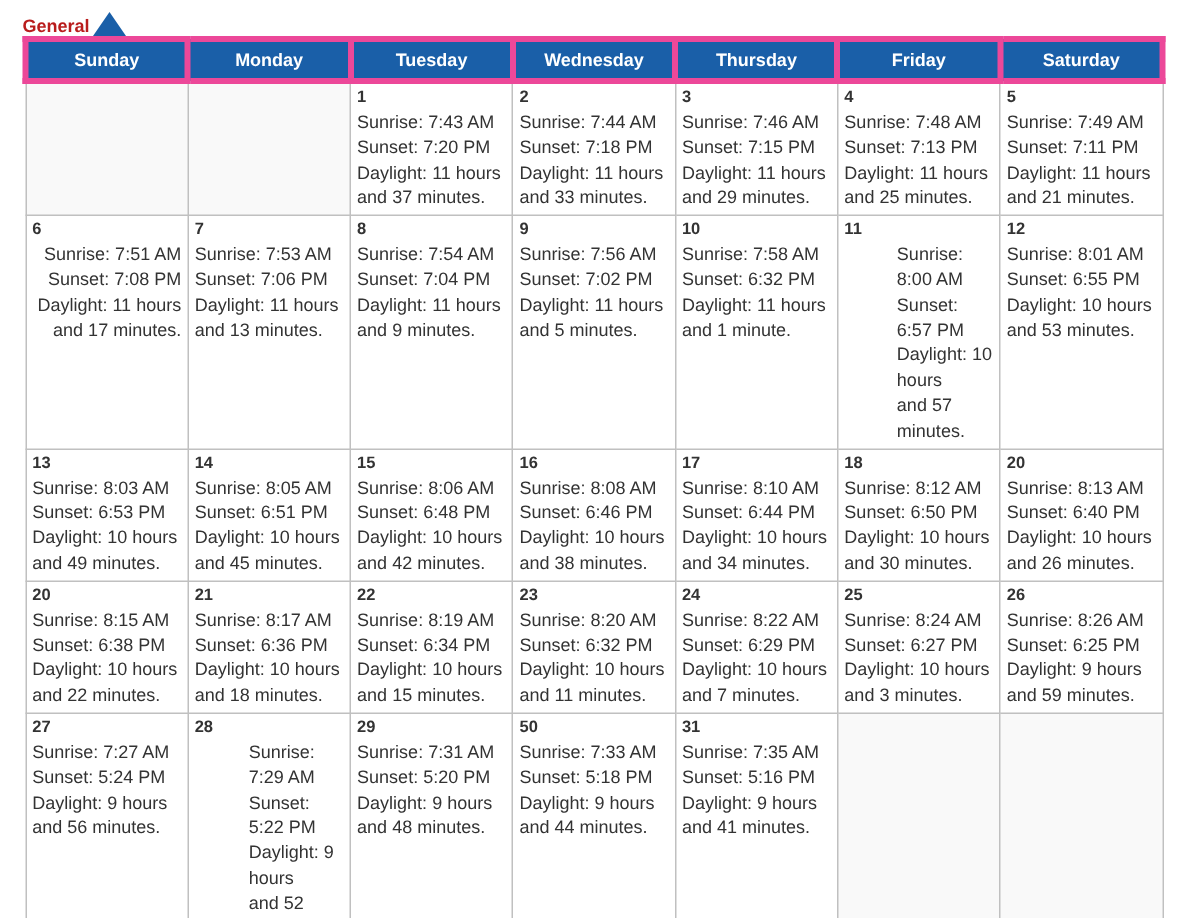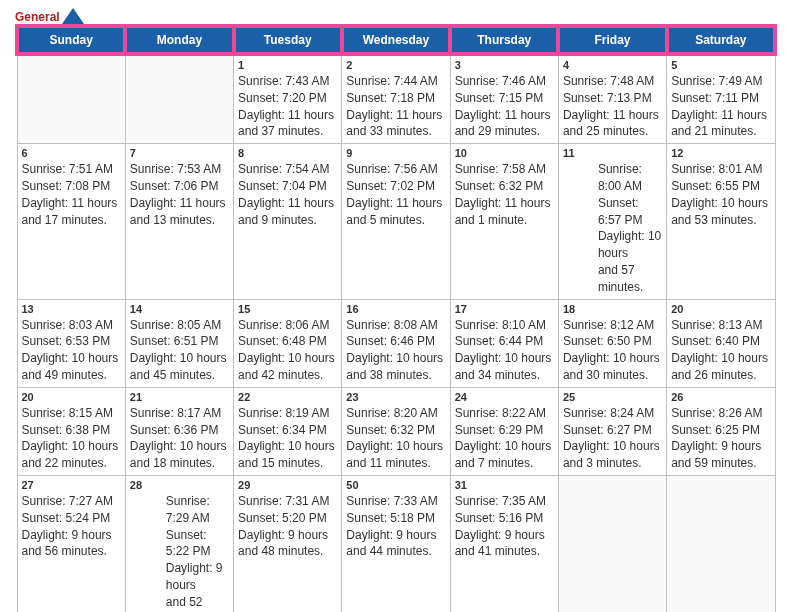--- a/index.html
+++ b/index.html
@@ -143,21 +143,21 @@
             <span class="day-num">5</span>
             <div class="day-info" style="white-space: pre-line;">Sunrise: 7:49 AM
 Sunset: 7:11 PM
 Daylight: 11 hours
 and 21 minutes.</div>
           </td>
         </tr>
         <tr>
           <td>
             <span class="day-num">6</span>
-            <div class="day-info" style="white-space: pre-line;">Sunrise: 7:51 AM
+            <div class="day-info" style="white-space: pre-line; text-align: right;">Sunrise: 7:51 AM
 Sunset: 7:08 PM
 Daylight: 11 hours
 and 17 minutes.</div>
           </td>
           <td>
             <span class="day-num">7</span>
             <div class="day-info" style="white-space: pre-line;">Sunrise: 7:53 AM
 Sunset: 7:06 PM
 Daylight: 11 hours
 and 13 minutes.</div>

